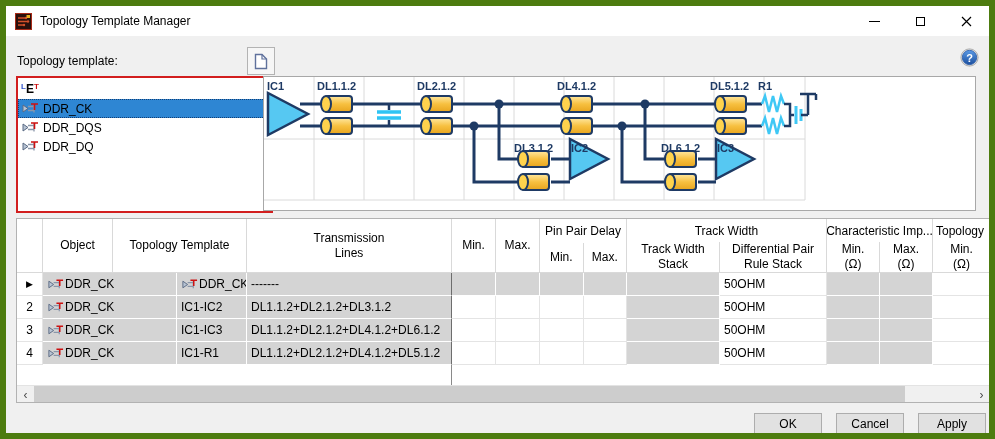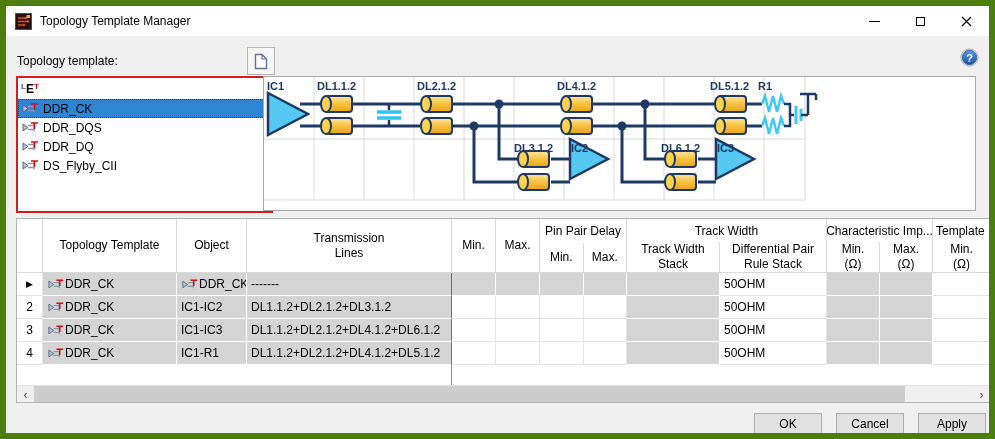--- a/index.html
+++ b/index.html
@@ -149,26 +149,20 @@
           <use href="#topoicon"></use>
         </svg>
       <span>DDR_DQS</span>
     </div>
     <div class="list-item">
       <svg class="topo-icon" viewBox="0 0 18 13">
           <use href="#topoicon"></use>
         </svg>
       <span>DDR_DQ</span>
     </div>
-    <div class="list-item">
-      <svg class="topo-icon" viewBox="0 0 18 13">
-          <use href="#topoicon"></use>
-        </svg>
-      <span>DS_Flyby_CII</span>
-    </div>
   </div>
 
   <div class="diagram">
     <svg width="711" height="133" viewBox="0 0 711 133">
 
       <g stroke="#dadada" stroke-width="1">
         <path d="M50,0 V123 M100,0 V123 M150,0 V123 M200,0 V123 M250,0 V123 M300,0 V123 M350,0 V123 M400,0 V123 M450,0 V123 M500,0 V123 M541,0 V123"></path>
         <path d="M0,62 H541 M0,123 H541"></path>
       </g>
 
@@ -233,22 +227,22 @@
       <text class="dlabel" x="250" y="75">DL3.1.2</text>
       <text class="dlabel" x="307" y="75">IC2</text>
       <text class="dlabel" x="397" y="75">DL6.1.2</text>
       <text class="dlabel" x="453" y="75">IC3</text>
     </svg>
   </div>
 
   <div class="table-wrap">
     <div class="hrow">
       <div class="hcell w-marker"></div>
+      <div class="hcell w-obj">Object</div>
       <div class="hcell w-tpl">Topology Template</div>
-      <div class="hcell w-obj">Object</div>
       <div class="hcell w-lines">Transmission
 Lines</div>
       <div class="hgrp" style="width:88px">
         <div class="gsub">
           <div class="hsub">Min.</div>
           <div class="hsub">Max.</div>
         </div>
       </div>
       <div class="hgrp" style="width:87px">
         <div class="glabel">Pin Pair Delay</div>
@@ -269,21 +263,21 @@
       <div class="hgrp" style="width:106px">
         <div class="glabel">Characteristic Imp...</div>
         <div class="gsub">
           <div class="hsub">Min.
 (Ω)</div>
           <div class="hsub">Max.
 (Ω)</div>
         </div>
       </div>
       <div class="hgrp" style="width:55px;flex:1;border-right:none">
-        <div class="glabel clip">Template</div>
+        <div class="glabel clip">Topology</div>
         <div class="gsub">
           <div class="hsub">Min.
 (Ω)</div>
         </div>
       </div>
     </div>
 
     <div class="trow">
       <div class="cell w-marker center">
           <span class="marker-arrow">▶</span>

